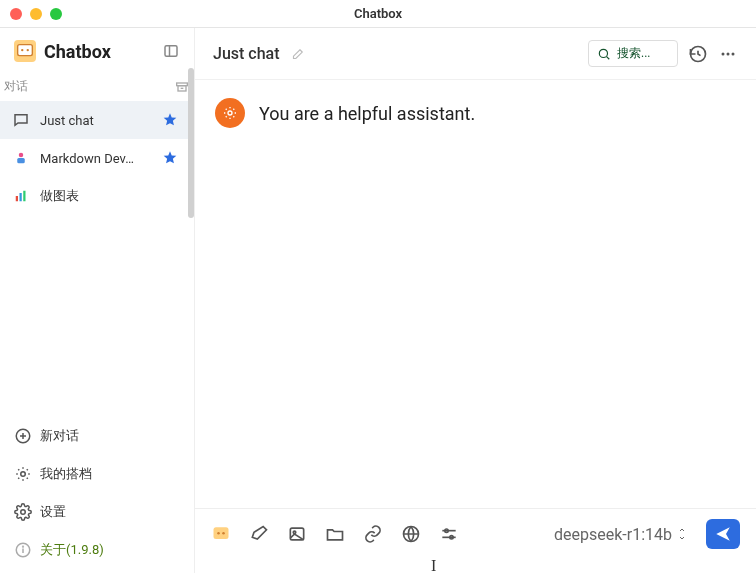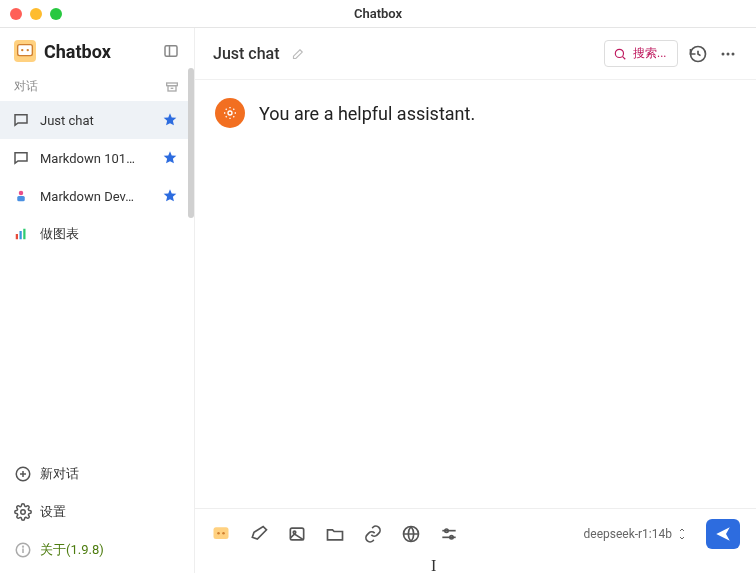--- a/index.html
+++ b/index.html
@@ -51,21 +51,21 @@
     .logo-icon {
       width: 22px; height: 22px; border-radius: 4px;
       background: #ffd180;
       display: flex; align-items: center; justify-content: center;
       font-size: 13px;
     }
     .brand-name { font-size: 18px; font-weight: 700; color: #222; flex: 1; }
     .collapse-btn { width: 18px; height: 18px; display:flex;align-items:center;justify-content:center; cursor:pointer;}
     .section-hdr {
       display: flex; align-items: center; justify-content: space-between;
-      padding: 6px 14px;
+      padding: 6px 4px;
       font-size: 12px; color: #888;
     }
     .section-hdr .archive-icon { width:16px;height:16px; display:flex;align-items:center;justify-content:center; cursor:pointer;}
     .chat-list { flex: 1; overflow-y: auto; padding-right: 4px; }
     .chat-item {
       display: flex; align-items: center;
       padding: 10px 12px;
       gap: 10px;
       cursor: pointer;
       font-size: 13px; color: #333;
@@ -104,22 +104,22 @@
       gap: 10px;
       border-bottom: 1px solid #f0f0f0;
     }
     .chat-title { font-size: 16px; font-weight: 500; color: #333; }
     .edit-icon { width:14px;height:14px; color:#bbb; cursor:pointer;}
     .mh-spacer { flex: 1; }
     .search-box {
       display: flex; align-items: center;
       border: 1px solid #ddd; border-radius: 4px;
       padding: 4px 8px; gap: 6px;
-      width: 74px;
-      color: #be185d; font-size: 12px;
+      width: 90px;
+      color: #14532d; font-size: 12px;
     }
     .hist-btn, .more-btn { width:20px;height:20px;display:flex;align-items:center;justify-content:center;cursor:pointer;color:#555;}
     .chat-area {
       flex: 1; overflow-y: auto;
       padding: 18px 20px;
     }
     .system-msg {
       display: flex; gap: 14px; align-items: flex-start;
     }
     .sys-avatar {
@@ -133,21 +133,21 @@
     .composer {
       border-top: 1px solid #eee;
       padding: 10px 16px 14px 16px;
     }
     .composer-row1 {
       display: flex; align-items: center; gap: 18px;
     }
     .tb-icon { width:20px;height:20px;display:flex;align-items:center;justify-content:center;cursor:pointer;color:#555;}
     .composer-spacer { flex: 1; }
     .model-select {
-      font-size: 12px; color: #666;
+      font-size: 16px; color: #666;
       display: flex; align-items: center; gap: 4px;
       cursor: pointer;
     }
     .send-btn {
       width: 34px; height: 30px;
       background: #2d6cdf; border-radius: 6px;
       display: flex; align-items: center; justify-content: center;
       color: #fff; cursor: pointer;
     }
     .composer-input {
@@ -212,31 +212,20 @@
               <path d="M4 5h16v11H8l-4 3V5z"></path>
             </svg>
           </div>
         <div class="ci-label">Just chat</div>
         <div class="star-icon"><svg viewBox="0 0 24 24" fill="currentColor">
               <path d="M12 2l2.6 6.3 6.9.5-5.2 4.5 1.6 6.7L12 16.8 6.1 20l1.6-6.7L2.5 8.8l6.9-.5L12 2z"></path>
             </svg></div>
       </div>
       <div class="chat-item">
         <div class="ci-icon">
-            <svg viewBox="0 0 24 24" fill="none" stroke="currentColor" stroke-width="2">
-              <path d="M4 5h16v11H8l-4 3V5z"></path>
-            </svg>
-          </div>
-        <div class="ci-label">Markdown 101…</div>
-        <div class="star-icon"><svg viewBox="0 0 24 24" fill="currentColor">
-              <path d="M12 2l2.6 6.3 6.9.5-5.2 4.5 1.6 6.7L12 16.8 6.1 20l1.6-6.7L2.5 8.8l6.9-.5L12 2z"></path>
-            </svg></div>
-      </div>
-      <div class="chat-item">
-        <div class="ci-icon">
             <svg viewBox="0 0 24 24">
               <circle cx="12" cy="8" r="3" fill="#e94f8a"></circle>
               <rect x="7" y="12" width="10" height="7" rx="2" fill="#4a90e2"></rect>
             </svg>
           </div>
         <div class="ci-label">Markdown Dev…</div>
         <div class="star-icon"><svg viewBox="0 0 24 24" fill="currentColor">
               <path d="M12 2l2.6 6.3 6.9.5-5.2 4.5 1.6 6.7L12 16.8 6.1 20l1.6-6.7L2.5 8.8l6.9-.5L12 2z"></path>
             </svg></div>
       </div>
@@ -255,20 +244,29 @@
     <div class="sidebar-bottom">
       <div class="sb-item">
         <div class="sb-icon">
             <svg viewBox="0 0 24 24" fill="none" stroke="currentColor" stroke-width="2">
               <circle cx="12" cy="12" r="9"></circle>
               <line x1="12" y1="8" x2="12" y2="16"></line>
               <line x1="8" y1="12" x2="16" y2="12"></line>
             </svg>
           </div>
         <span>新对话</span>
+      </div>
+      <div class="sb-item">
+        <div class="sb-icon">
+            <svg viewBox="0 0 24 24" fill="none" stroke="currentColor" stroke-width="2">
+              <circle cx="12" cy="12" r="3"></circle>
+              <path d="M12 3v2M12 19v2M3 12h2M19 12h2M5.6 5.6l1.4 1.4M17 17l1.4 1.4M17 7l1.4-1.4M5.6 18.4L7 17"></path>
+            </svg>
+          </div>
+        <span>我的搭档</span>
       </div>
       <div class="sb-item">
         <div class="sb-icon">
             <svg viewBox="0 0 24 24" fill="none" stroke="currentColor" stroke-width="2">
               <circle cx="12" cy="12" r="3"></circle>
               <path d="M19.4 15a1.65 1.65 0 00.33 1.82l.06.06a2 2 0 11-2.83 2.83l-.06-.06a1.65 1.65 0 00-1.82-.33 1.65 1.65 0 00-1 1.51V21a2 2 0 01-4 0v-.09a1.65 1.65 0 00-1-1.51 1.65 1.65 0 00-1.82.33l-.06.06a2 2 0 11-2.83-2.83l.06-.06a1.65 1.65 0 00.33-1.82 1.65 1.65 0 00-1.51-1H3a2 2 0 010-4h.09a1.65 1.65 0 001.51-1 1.65 1.65 0 00-.33-1.82l-.06-.06a2 2 0 112.83-2.83l.06.06a1.65 1.65 0 001.82.33h0a1.65 1.65 0 001-1.51V3a2 2 0 014 0v.09a1.65 1.65 0 001 1.51 1.65 1.65 0 001.82-.33l.06-.06a2 2 0 112.83 2.83l-.06.06a1.65 1.65 0 00-.33 1.82v0a1.65 1.65 0 001.51 1H21a2 2 0 010 4h-.09a1.65 1.65 0 00-1.51 1z"></path>
             </svg>
           </div>
         <span>设置</span>
       </div>

